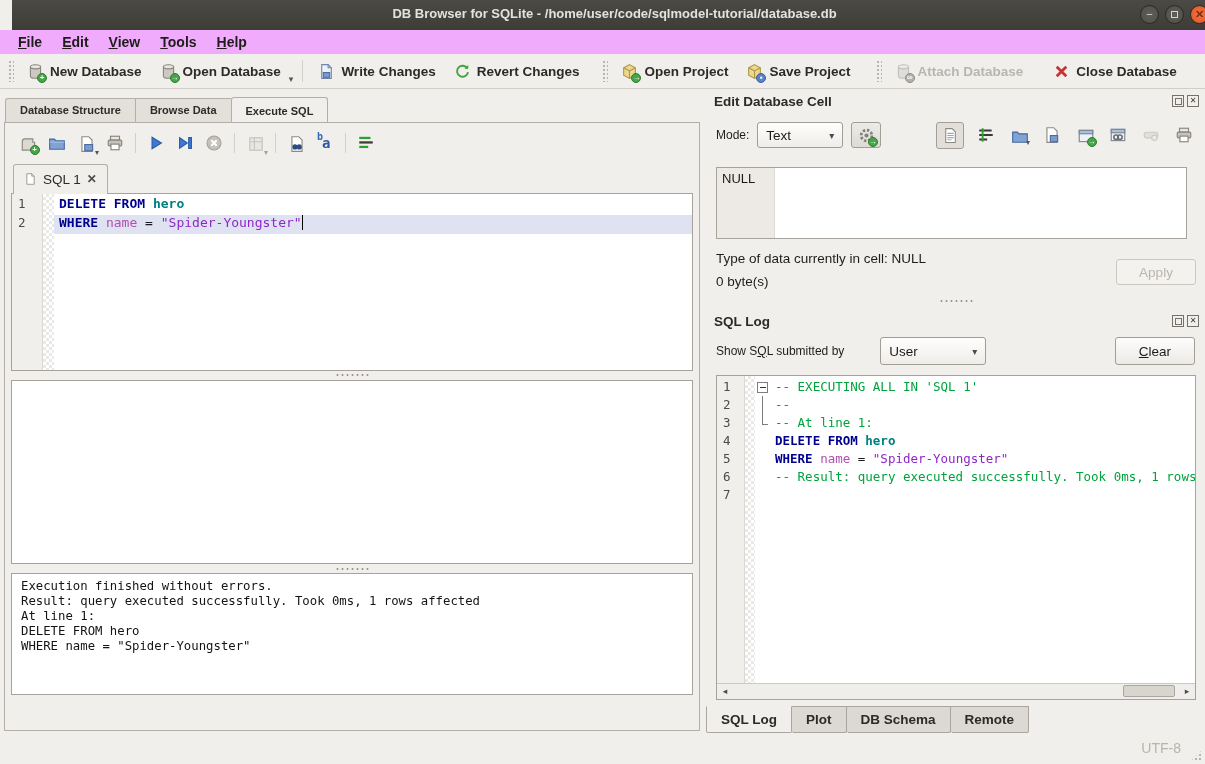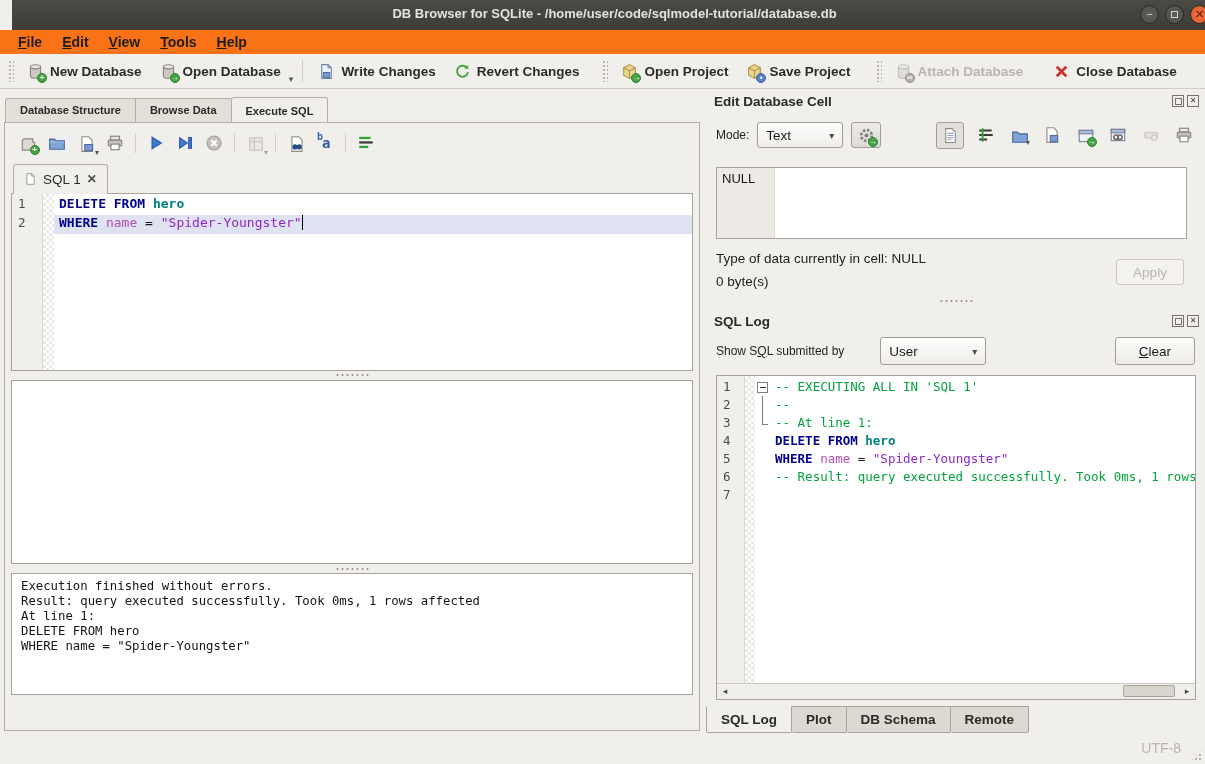--- a/index.html
+++ b/index.html
@@ -12,21 +12,21 @@
     background:linear-gradient(#4b4a45,#3a3934); border-bottom:1px solid #2c2b27; }
   .title-text { position:absolute; left:0; right:0; top:6px; text-align:center;
     color:#e4e2de; font-size:13px; font-weight:bold; }
   .winbtns { position:absolute; right:8px; top:5px; display:flex; gap:6px; }
   .winbtn { width:19px; height:19px; border-radius:50%; background:radial-gradient(#605e58,#504e48);
     border:1px solid #2b2a26; color:#d8d6d1; font-size:11px; line-height:17px; text-align:center; }
   .winbtn .sq { display:inline-block; width:7px; height:7px; border:1.5px solid #d8d6d1; margin-top:4px; }
   .winbtn.close { background:radial-gradient(#f07746,#e25222); color:#7e2c12; font-weight:bold; }
 
   
-  .menubar { position:absolute; left:0; top:30px; width:100%; height:24px; background:#f97316;
+  .menubar { position:absolute; left:0; top:30px; width:100%; height:24px; background:#f0abfc;
     display:flex; align-items:center; padding-left:8px; }
   .menu-item { padding:3px 10px; font-size:14px; color:#1e1d1b; font-weight:600; }
 
   
   .toolbar { position:absolute; left:0; top:54px; width:100%; height:35px; background:#f1efec;
     border-bottom:1px solid #d2cec7; display:flex; align-items:center; padding-left:4px; }
   .tb-handle { width:6px; height:22px; margin:0 4px;
     background-image:radial-gradient(circle,#b9b5ae 1px,transparent 1.3px); background-size:4px 4px; }
   .tb-sep { width:1px; height:22px; background:#d4d0c9; margin:0 6px; }
   .tbtn { display:flex; align-items:center; gap:6px; padding:4px 9px; border-radius:3px;
@@ -503,21 +503,21 @@
       </div>
     </div>
 
     <div class="cellbox">
       <div class="cell-gutter">NULL</div>
       <div style="flex:1;"></div>
     </div>
 
     <div class="info" style="top:162px;">Type of data currently in cell: NULL</div>
     <div class="info" style="top:185px;">0 byte(s)</div>
-    <div class="btn disabled" style="position:absolute; left:410px; top:170px; width:68px;">Apply</div>
+    <div class="btn disabled" style="position:absolute; left:410px; top:170px; width:80px;">Apply</div>
 
     <div class="hsplit" style="top:209px; width:100%;">
         <div class="dots"></div>
       </div>
 
     <div class="dock-header" style="top:223px;">
       <div class="dock-title">SQL Log</div>
       <div class="dockbox float"></div>
       <div class="dockbox">✕</div>
     </div>

